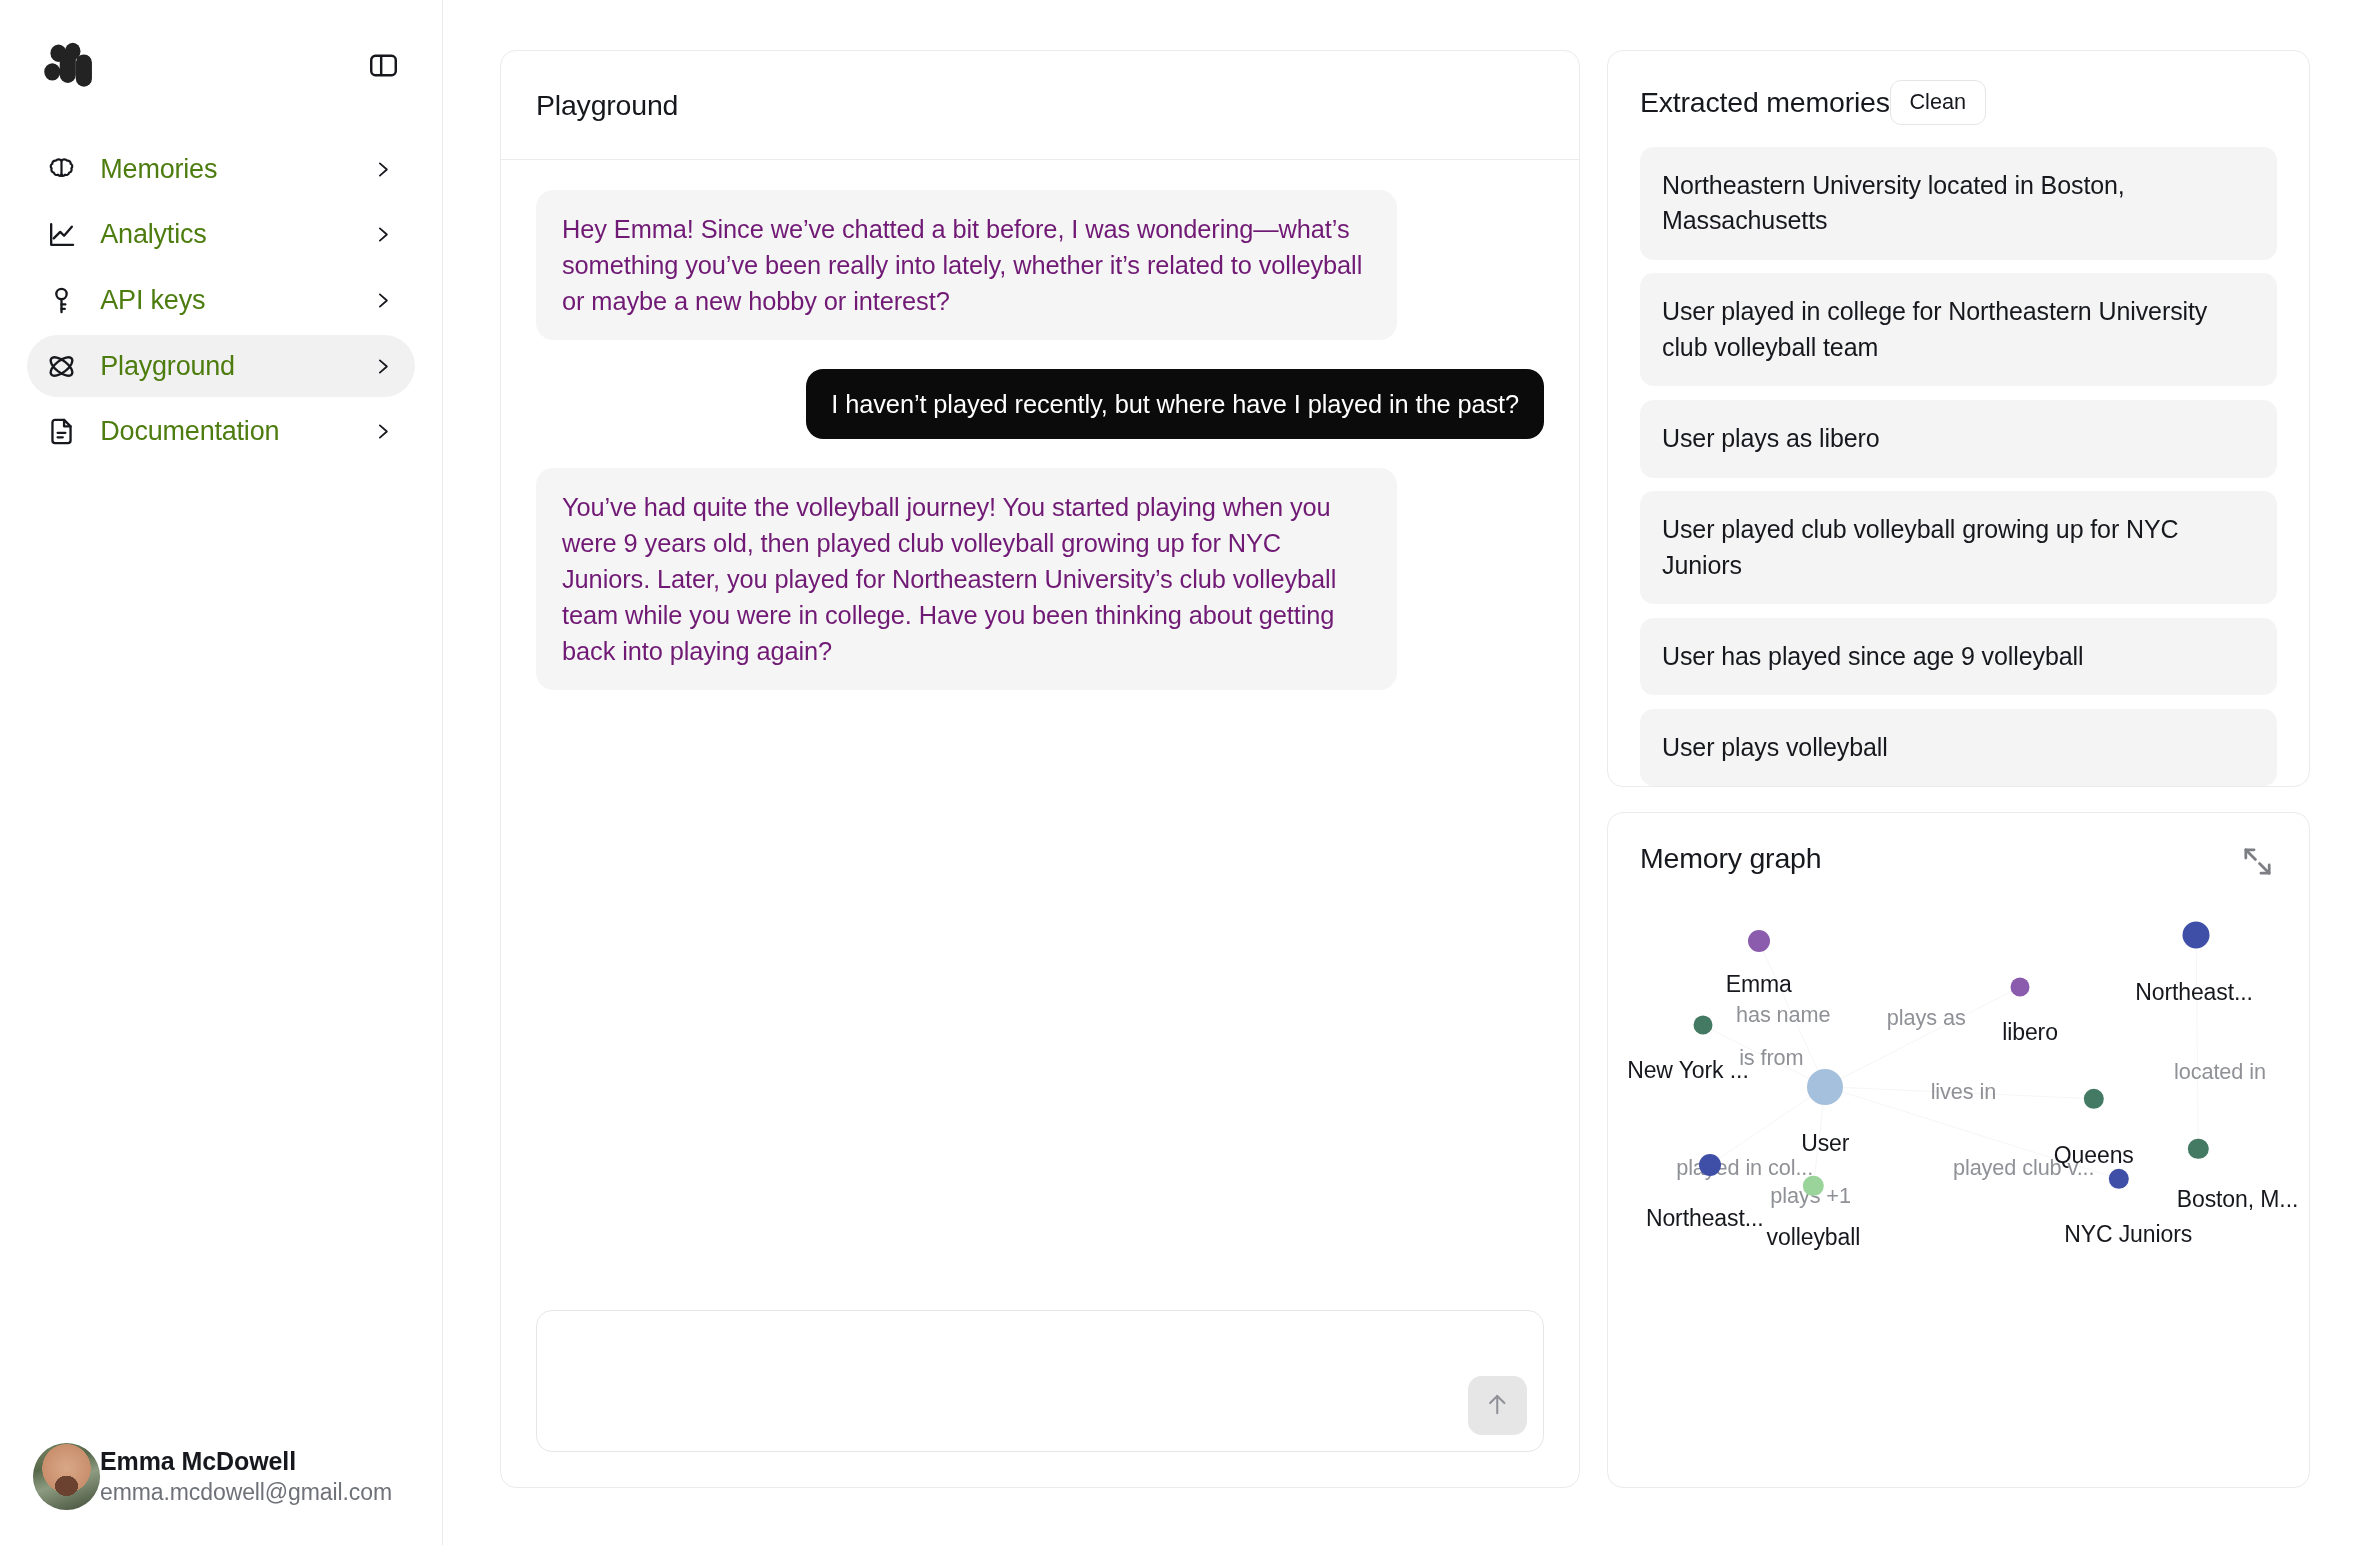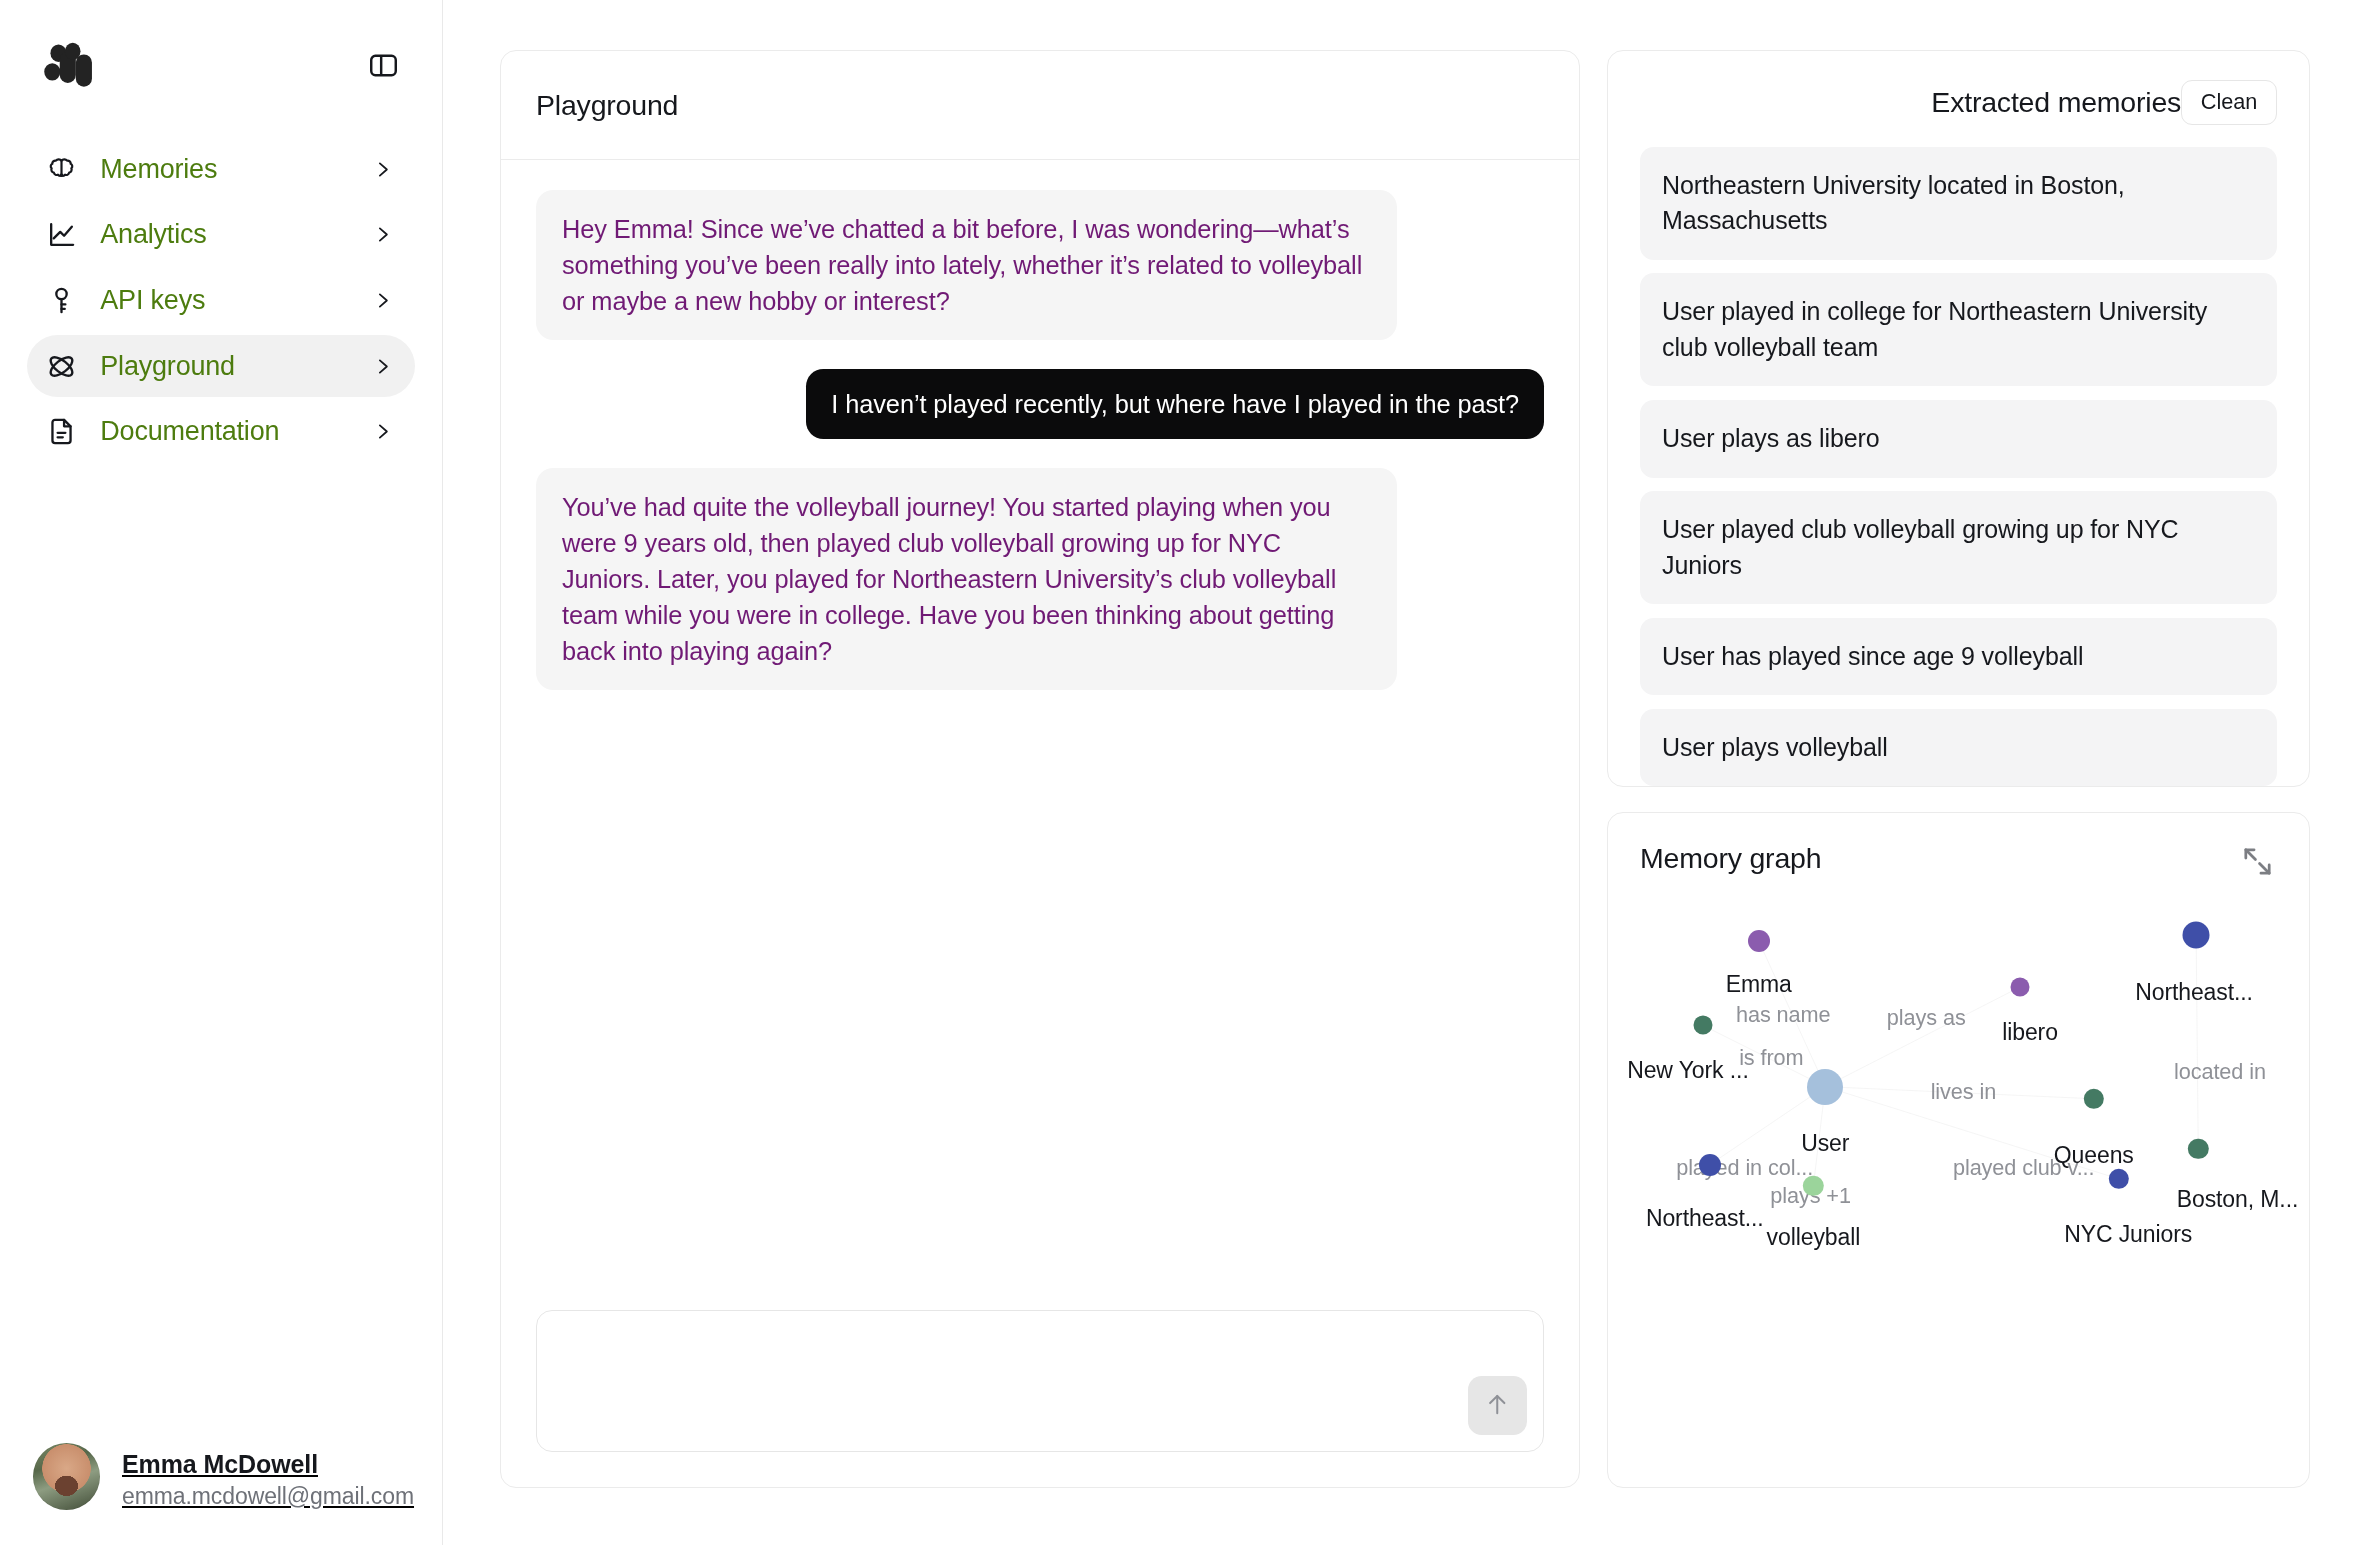--- a/index.html
+++ b/index.html
@@ -40,24 +40,23 @@
     cursor: pointer;
     gap: 21px;
   }
   .nav-item.active { background: #f1f1f1; }
   .nav-icon { width: 35px; height: 35px; flex: 0 0 35px; display: flex; align-items: center; justify-content: center; }
   .nav-label { flex: 1; font-size: 27px; color: #4d7c0f; letter-spacing: -0.2px; }
   .nav-chev { width: 21px; height: 21px; flex: 0 0 21px; }
 
   .profile {
     margin-top: auto;
-    display: flex; align-items: flex-end; gap: 22px;
+    display: flex; align-items: center; 
     padding: 0 37px 35px 33px;
     cursor: pointer;
-    text-decoration: underline;
   }
   .avatar {
     width: 67px; height: 67px; border-radius: 50%;
     flex: 0 0 67px;
     background:
       radial-gradient(ellipse 28.5px 25px at 50% 64%, #6b4130 0%, #6b4130 40%, transparent 41%),
       radial-gradient(circle at 50% 38%, #d9a887 0%, #c98f6d 45%, transparent 46%),
       linear-gradient(160deg, #7d8b68 0%, #57684a 32%, #8d9c81 55%, #3f4a35 100%);
     overflow: hidden; position: relative;
     box-shadow: inset 0 0 0 0.6px rgba(0,0,0,.08);
@@ -152,21 +151,21 @@
     height: 16px; border-radius: 12.4px; background: #efefef; overflow: hidden;
   }
   .mu-fill { height: 100%; background: #2f3135; border-radius: 12.4px; }
 
   #extracted-card {
     flex: 0 0 737px;
     padding: 28.5px 32px 0 32px;
     overflow: hidden;
     display: flex; flex-direction: column;
   }
-  .ex-top { display: flex; align-items: center; justify-content: flex-end; }
+  .ex-top { display: flex; align-items: center; justify-content: flex-start; }
   .ex-title { font-size: 28.5px; color: #16181d; letter-spacing: -0.2px; }
   .clean-btn {
     border: 1.9px solid #e6e6e6; border-radius: 11px;
     background: #fff; cursor: pointer;
     padding: 8.7px 18.6px;
     font-family: "Liberation Sans", sans-serif;
     font-size: 21.7px; color: #16181d;
   }
   .mem-list { margin-top: 22px; display: flex; flex-direction: column; gap: 13.6px; overflow: hidden; }
   .mem-item {

